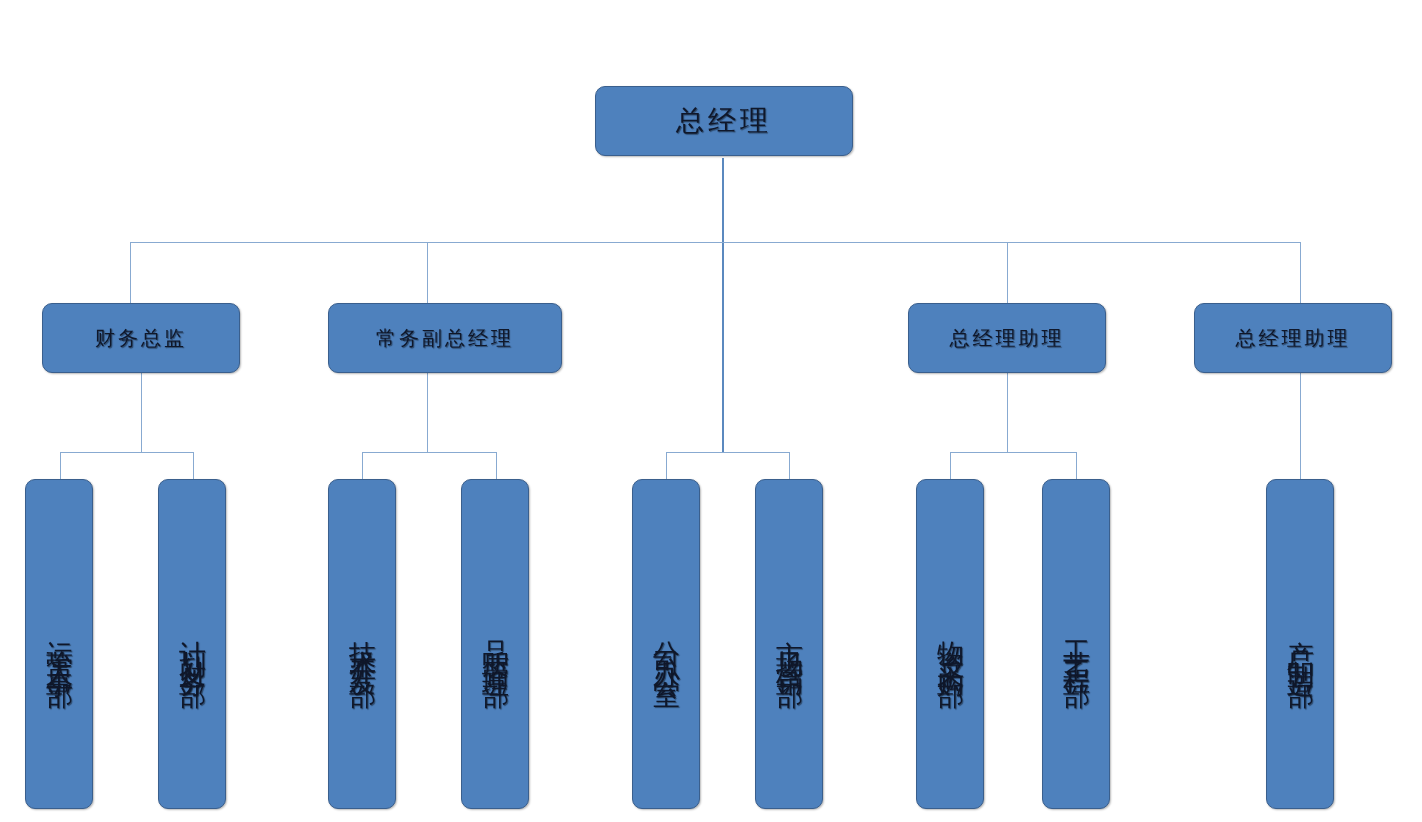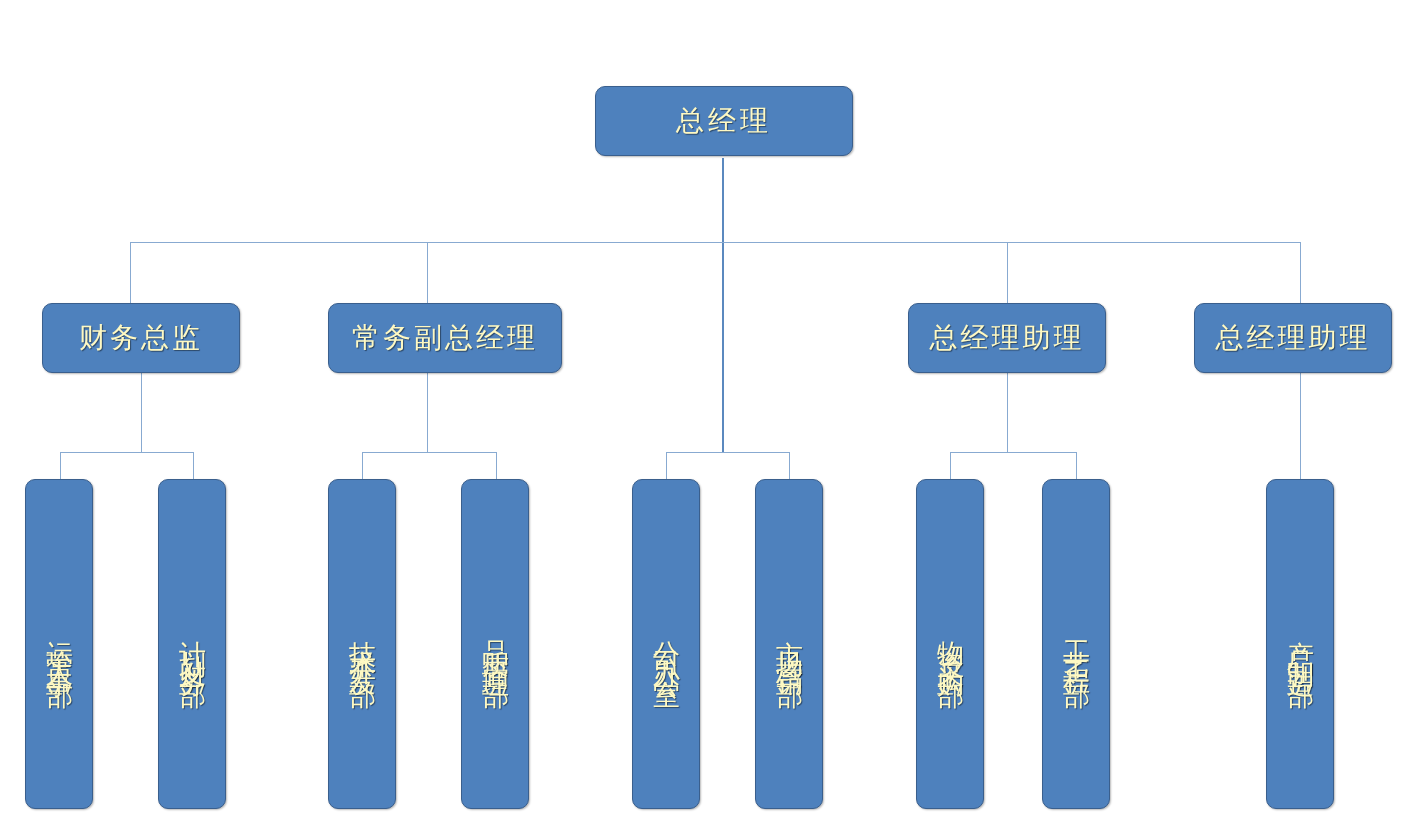--- a/index.html
+++ b/index.html
@@ -30,40 +30,40 @@
   .conn.thin.h { height: 1px; background: #88AAD1; }
   .conn.thin.v { width: 1px; background: #88AAD1; }
 
   
   .node {
     position: absolute;
     box-sizing: border-box;
     background: #4E81BD;
     border: 1px solid #3A5F8D;
     border-radius: 10px;
-    color: #fef9c3;
+    color: #0f172a;
     text-shadow: 1px 1px 1px rgba(0,0,0,0.45);
     display: flex;
     align-items: center;
     justify-content: center;
     box-shadow: 1px 1px 2px rgba(0,0,0,0.28);
     user-select: none;
   }
   .node .label {
     display: block;
     text-align: center;
     line-height: 1.05;
   }
 
   
   .node.horiz {
     height: 70px;
   }
   .node.horiz .label {
-    font-size: 28px;
+    font-size: 20px;
     letter-spacing: 3px;
     white-space: nowrap;
   }
 
   
   .node.root .label {
     font-size: 28px;
     letter-spacing: 4px;
   }
 

